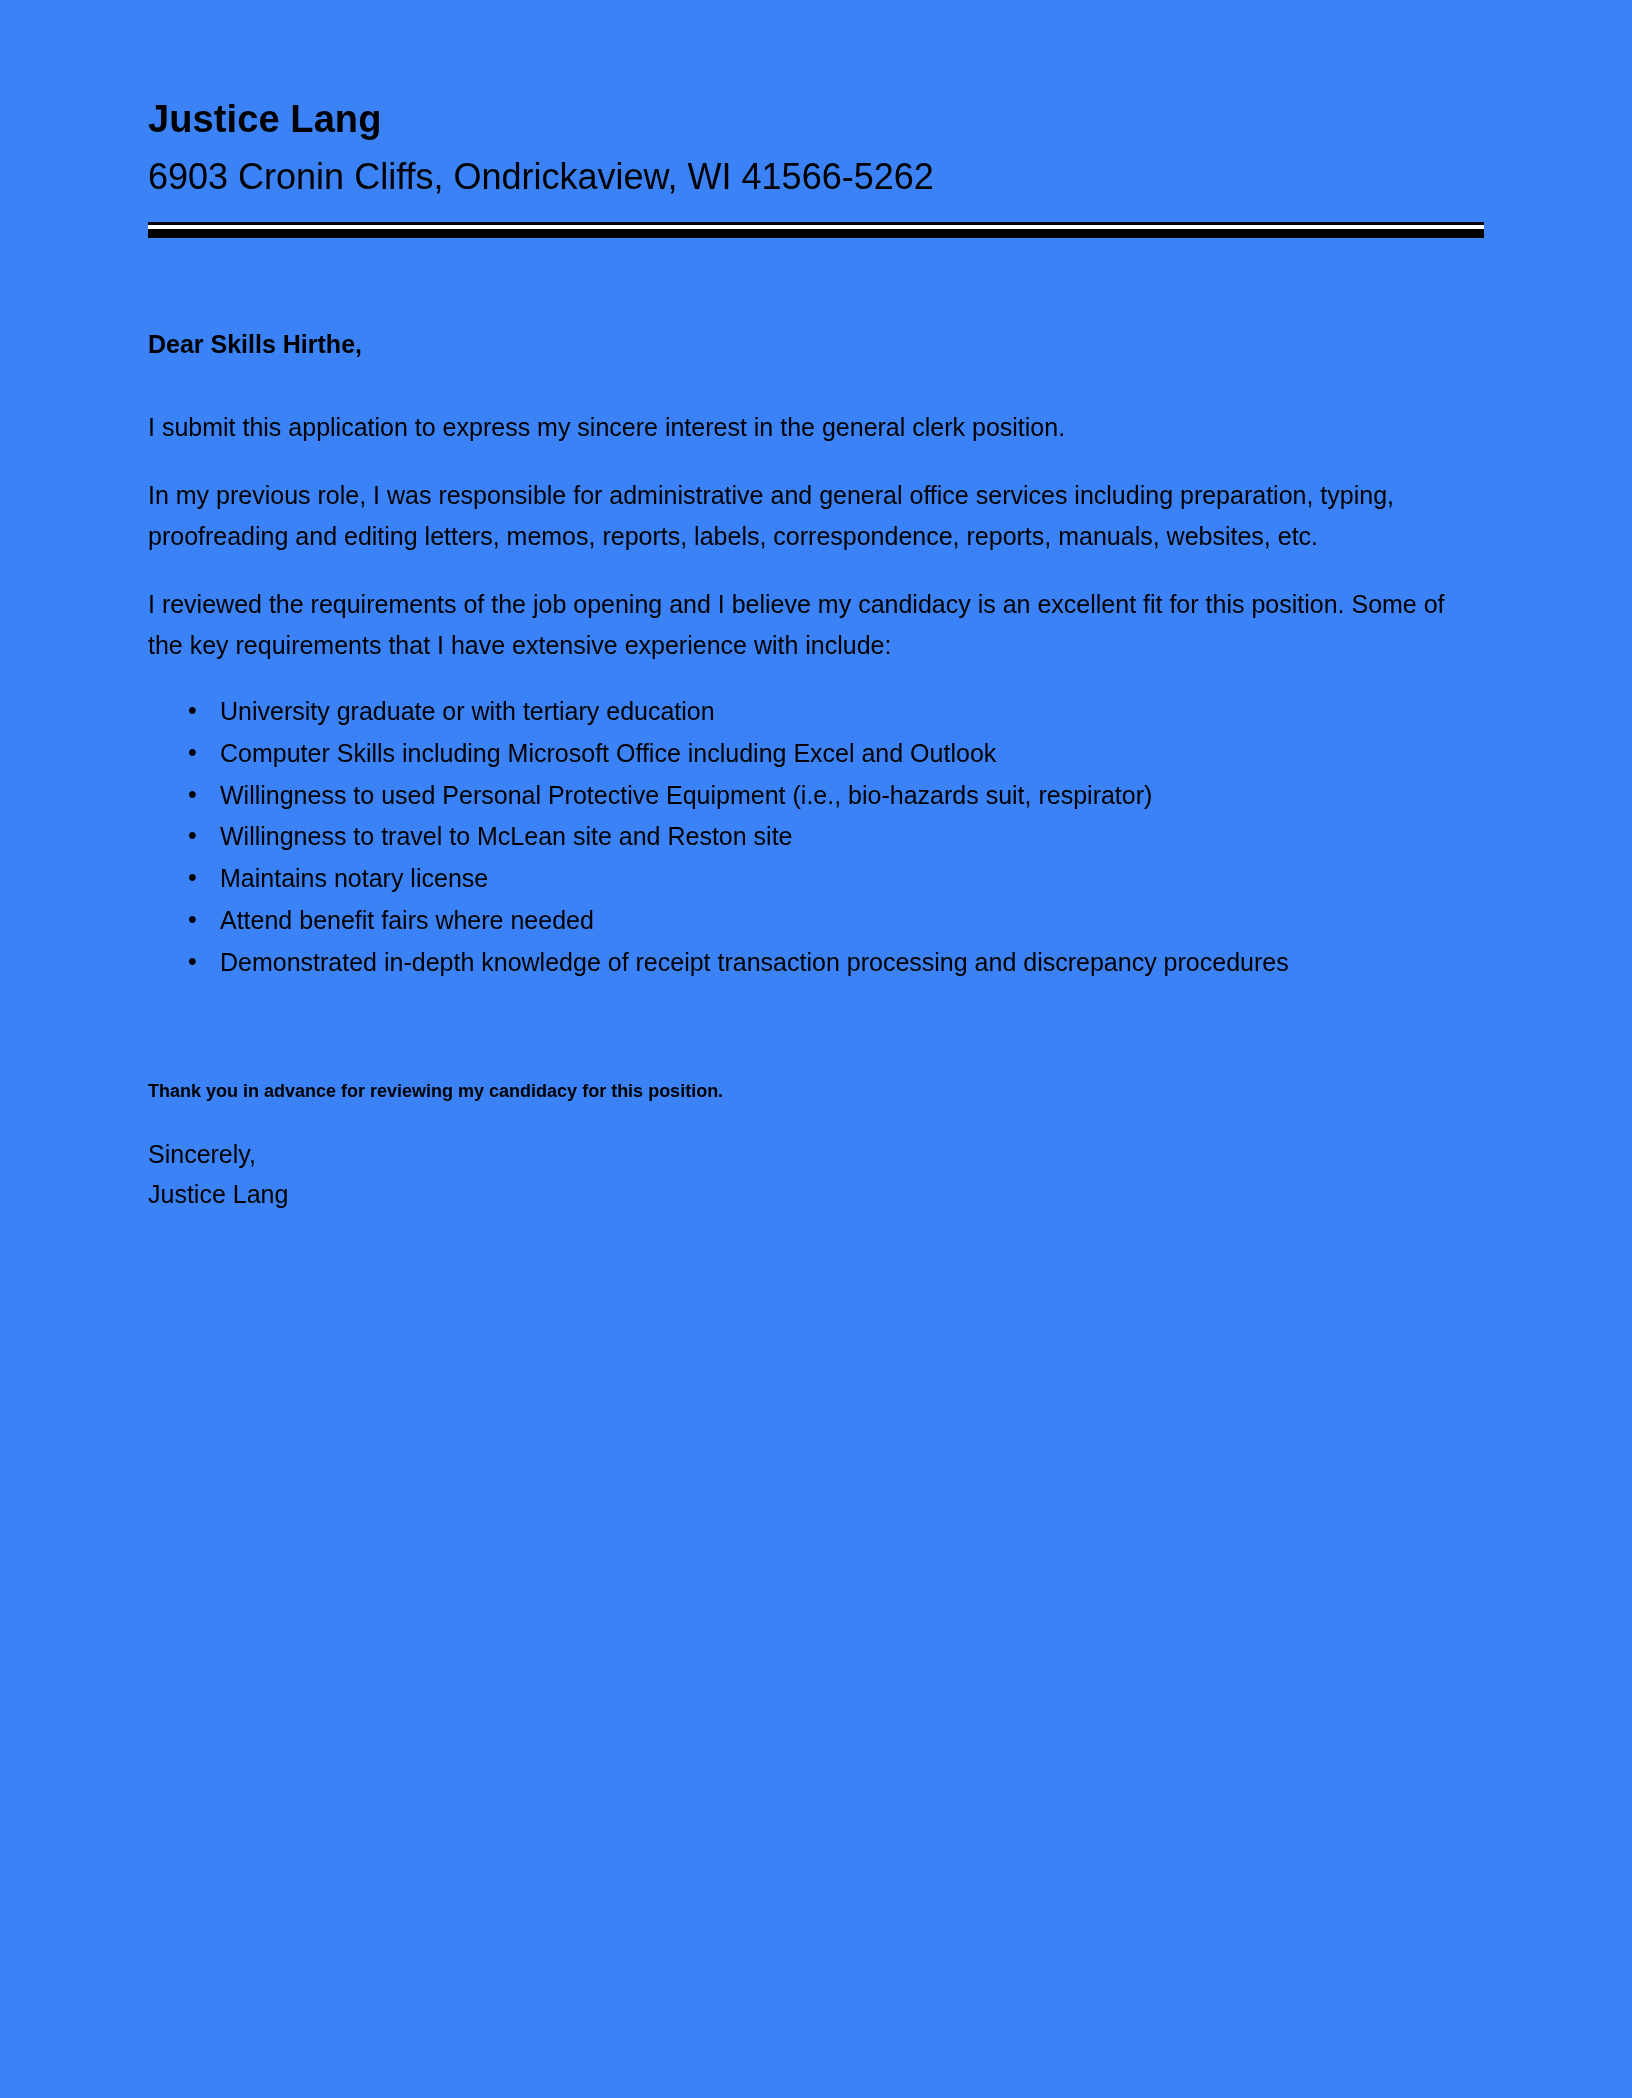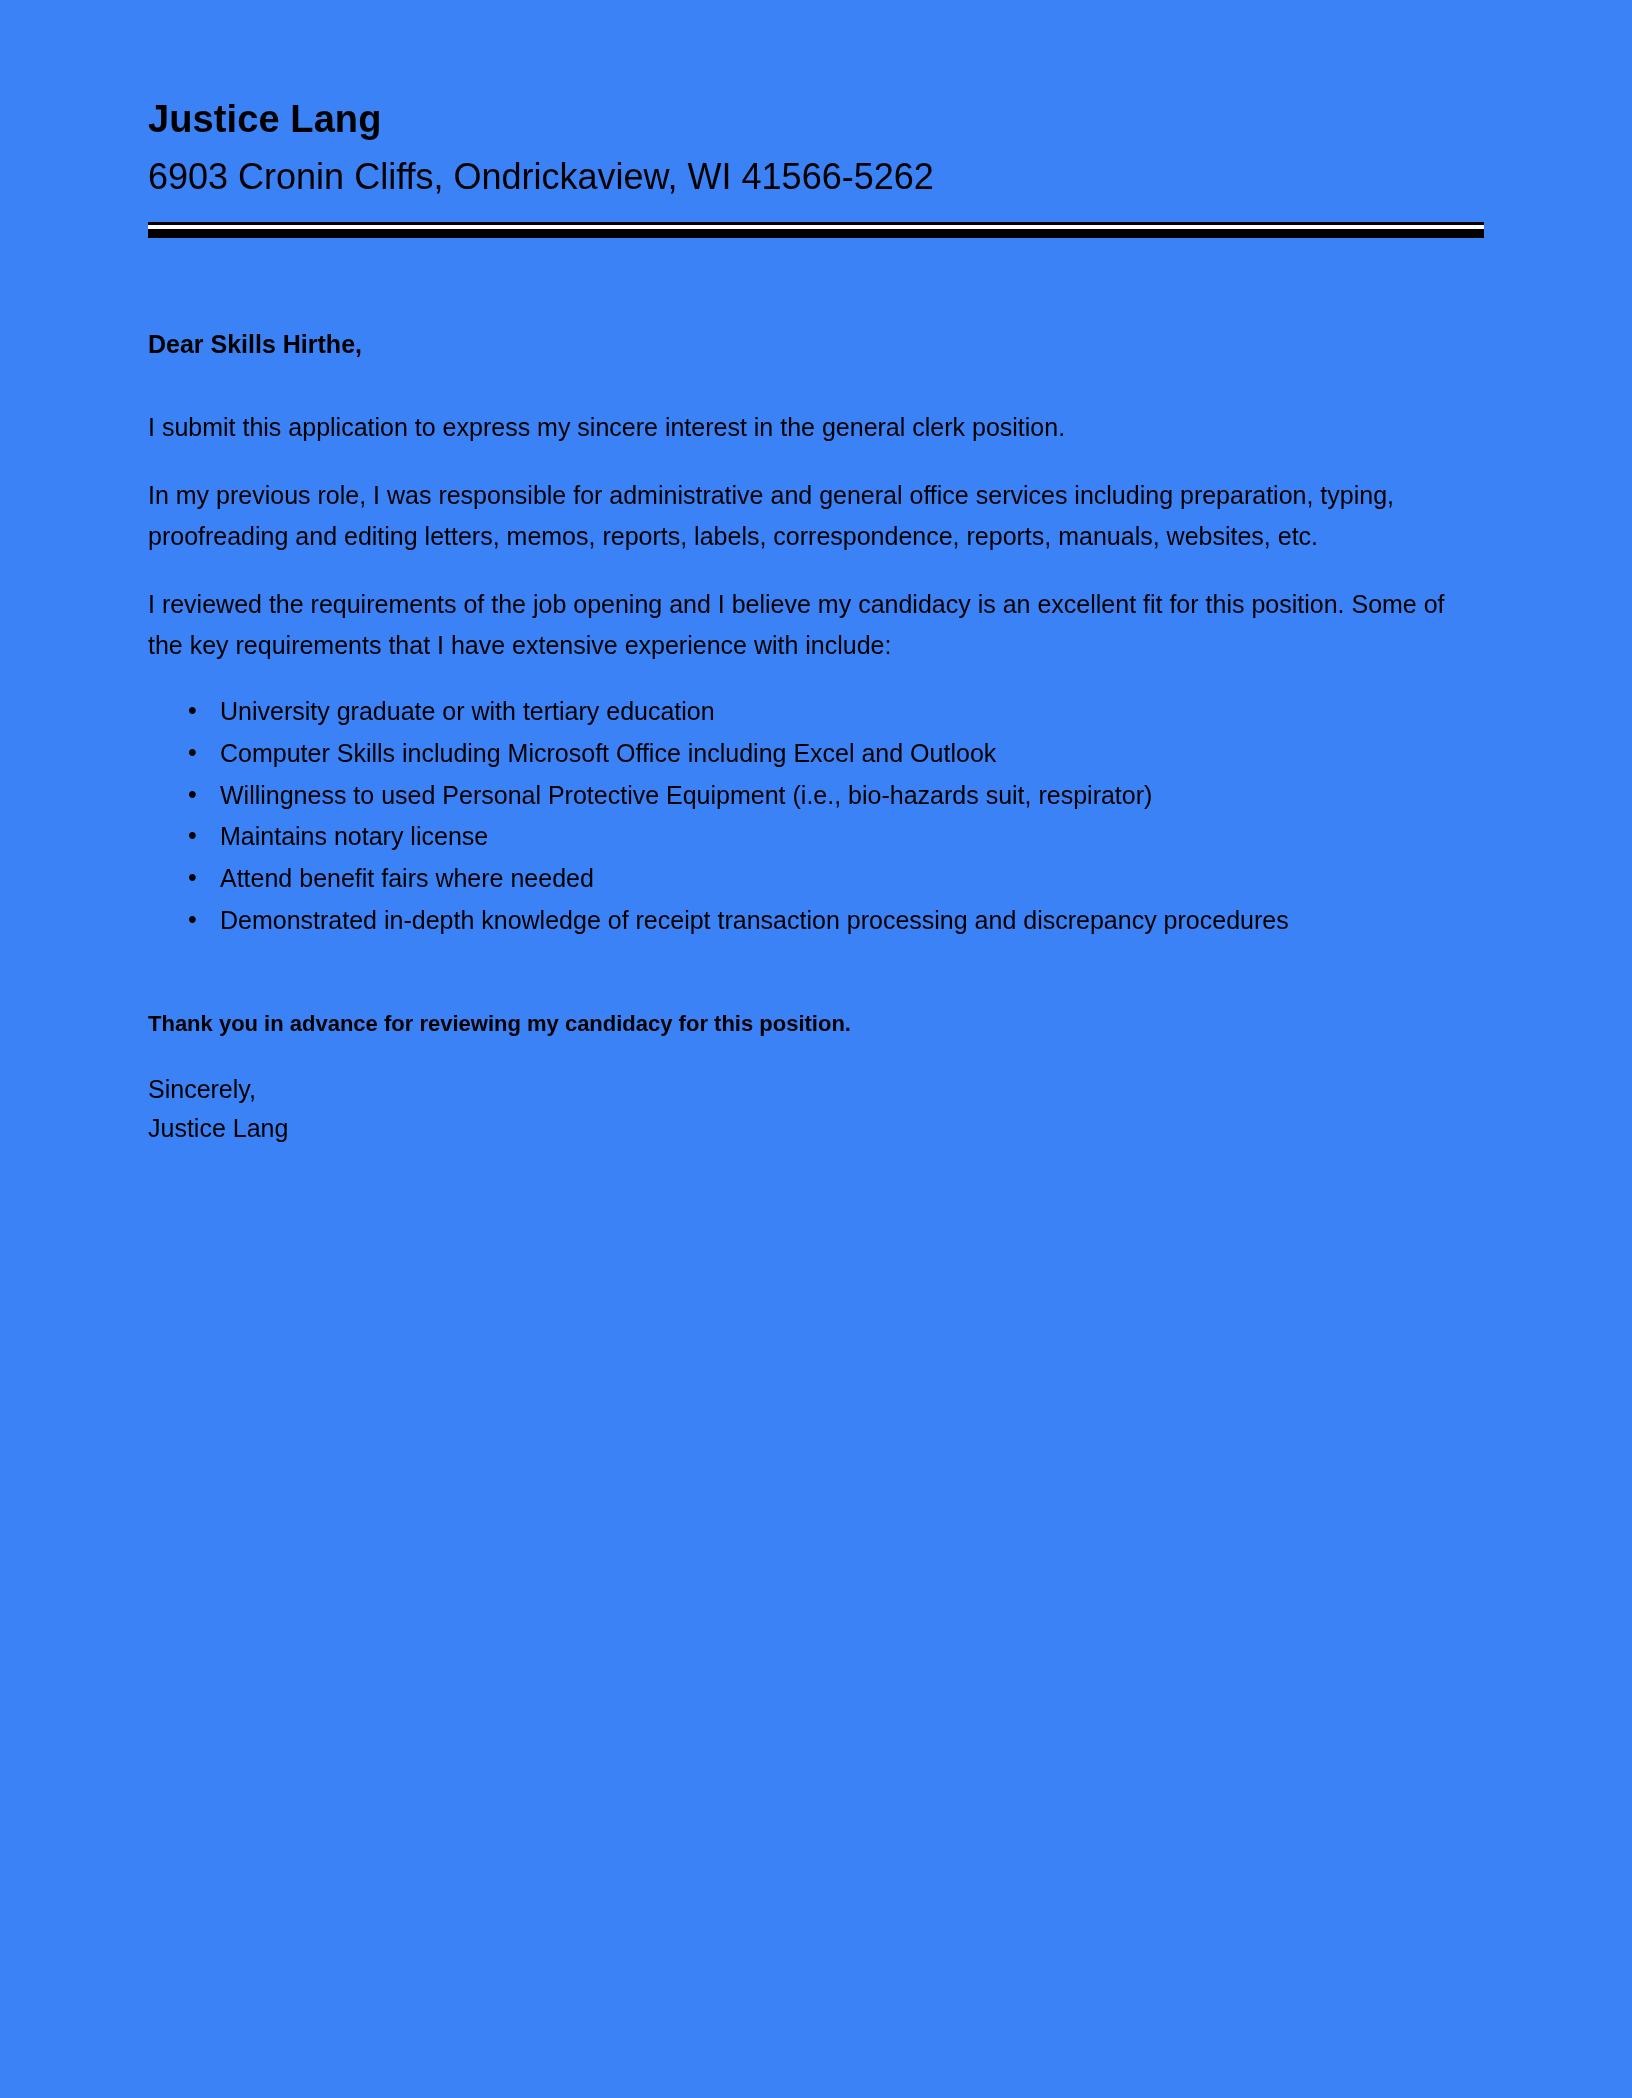--- a/index.html
+++ b/index.html
@@ -109,24 +109,24 @@
     content: "\2022";
     position: absolute;
     left: 4px;
     top: -1px;
     font-size: 25px;
     line-height: 1.47;
     color: #000000;
   }
 
   .closing-bold {
-    font-size: 22px;
+    font-size: 18px;
     font-weight: bold;
     line-height: 1.5;
-    margin: 68px 0 30px 0;
+    margin: 98px 0 30px 0;
   }
 
   .signoff-line {
     font-size: 25px;
     font-weight: normal;
     line-height: 1.58;
     margin: 0;
   }
 </style>
 </head>
@@ -153,20 +153,21 @@
       <p class="para">I submit this application to express my sincere interest in the general clerk position.</p>
 
       <p class="para">In my previous role, I was responsible for administrative and general office services including preparation, typing, proofreading and editing letters, memos, reports, labels, correspondence, reports, manuals, websites, etc.</p>
 
       <p class="para">I reviewed the requirements of the job opening and I believe my candidacy is an excellent fit for this position. Some of the key requirements that I have extensive experience with include:</p>
 
       <ul class="requirements">
         <li>University graduate or with tertiary education</li>
         <li>Computer Skills including Microsoft Office including Excel and Outlook</li>
         <li>Willingness to used Personal Protective Equipment (i.e., bio-hazards suit, respirator)</li>
+        <li>Willingness to travel to McLean site and Reston site</li>
         <li>Maintains notary license</li>
         <li>Attend benefit fairs where needed</li>
         <li>Demonstrated in-depth knowledge of receipt transaction processing and discrepancy procedures</li>
       </ul>
 
       <div class="closing-bold">Thank you in advance for reviewing my candidacy for this position.</div>
 
       <div class="signoff-line">Sincerely,</div>
       <div class="signoff-line">Justice Lang</div>
 

